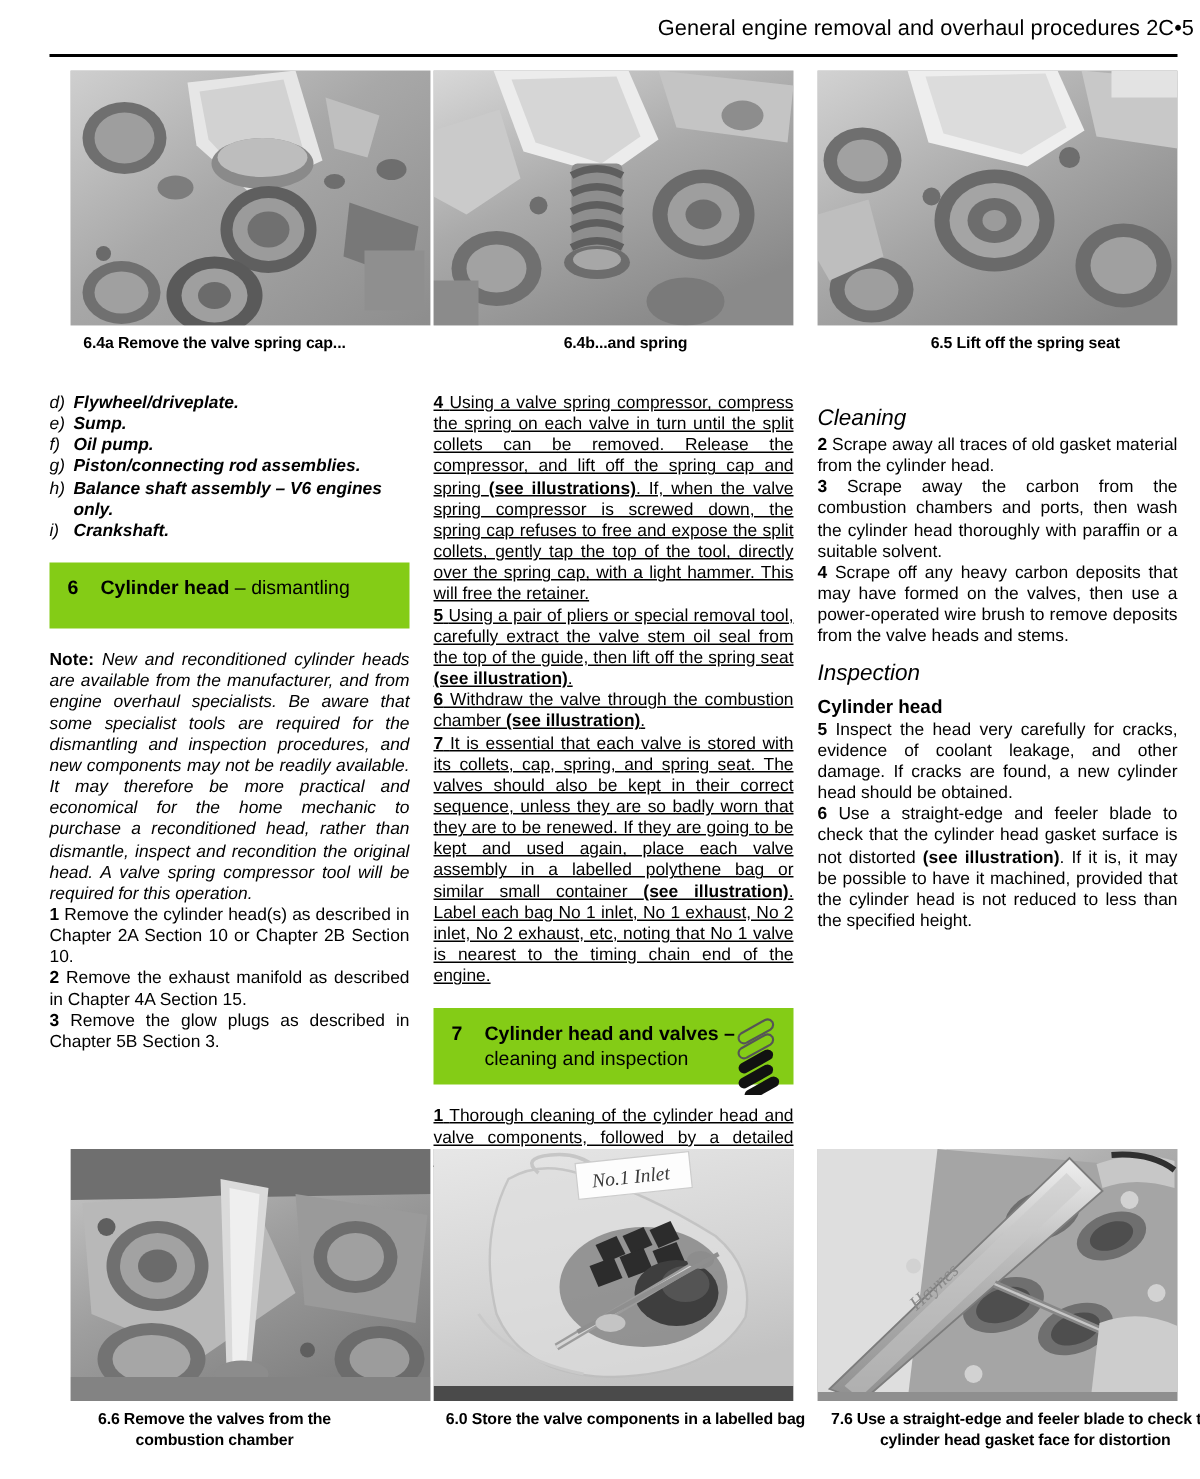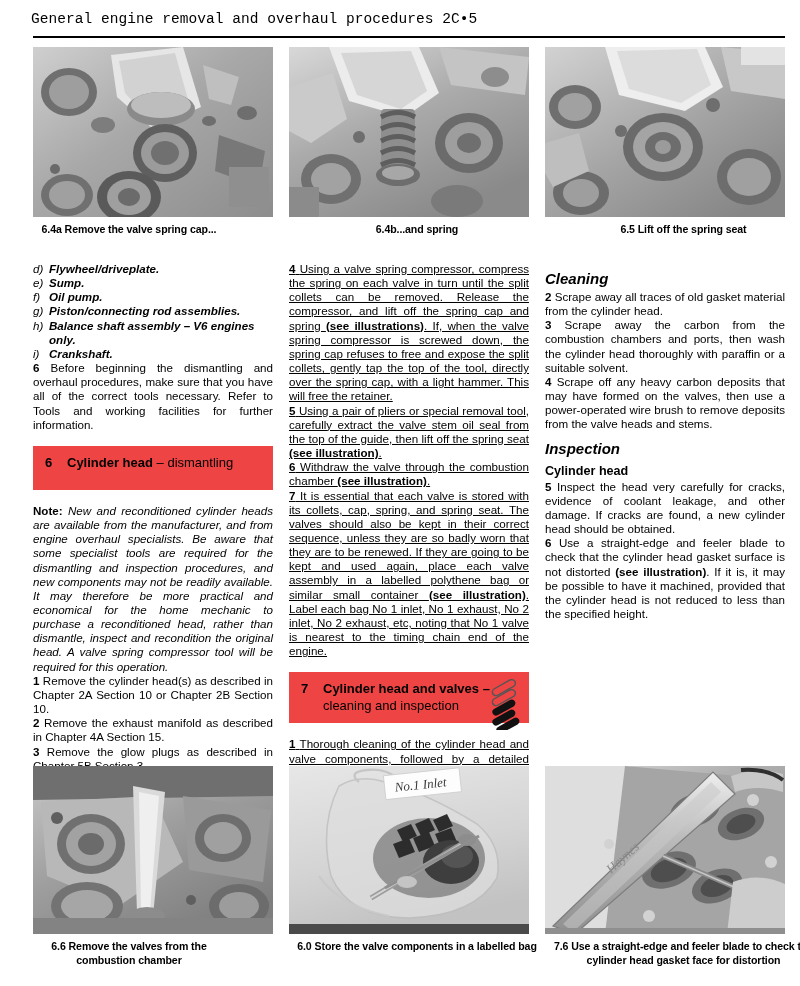--- a/index.html
+++ b/index.html
@@ -20,26 +20,25 @@
   .page {
     position: absolute;
     left: 0; top: 0;
     width: 800px;
     height: 986px;
   }
 
   
   .header {
     position: absolute;
-    left: 31px;
+    left: 44px;
     top: 8px;
     width: 752px;
     height: 28px;
-    text-align: left;
-    font-family: Liberation Mono, monospace;
+    text-align: right;
   }
   .header-title {
     font-size: 14.5px;
     font-weight: 400;
     letter-spacing: 0.05px;
     line-height: 22px;
     color: #000;
     white-space: nowrap;
   }
   .header-rule {
@@ -57,21 +56,21 @@
     left: 33px;
     width: 752px;
   }
   .photo-row.top { top: 47px; }
   .photo-row.bottom { top: 766px; }
 
   .photo-cell {
     position: absolute;
     top: 0;
   }
-  .col-a { left: 0px;   width: 192px; }
+  .col-a { left: 14px;   width: 192px; }
   .col-b { left: 256px; width: 256px; }
   .col-c { left: 512px; width: 277px; }
 
   .photo {
     width: 240px;
     height: 170px;
     overflow: hidden;
     position: relative;
     background: #b9b9b9;
     border: 0;
@@ -134,21 +133,21 @@
   .note-italic {
     font-style: italic;
   }
   .note-italic .note-label {
     font-style: normal;
     font-weight: bold;
   }
 
   
   .section-box {
-    background: #ef4444;
+    background: #84cc16;
     width: 240px;
     position: relative;
     margin: 0;
   }
   .section-box .inner {
     padding: 9px 10px 9px 12px;
     min-height: 44px;
   }
   .section-box .sec-num {
     font-size: 13px;
@@ -170,21 +169,21 @@
   .spanner-rating {
     position: absolute;
     right: 5px;
     top: 4px;
     width: 34px;
     height: 54px;
   }
 
   .subhead-italic {
     font-size: 15px;
-    font-weight: bold;
+    font-weight: normal;
     font-style: italic;
     line-height: 19px;
     margin: 7px 0 2px 0;
   }
   .subhead-bold {
     font-size: 12.6px;
     font-weight: bold;
     line-height: 16px;
     margin: 5px 0 1px 0;
   }
@@ -338,21 +337,20 @@
       </div>
       <div class="list-item">
         <span class="list-marker">h)</span>
         <span class="list-text">Balance shaft assembly – V6 engines only.</span>
       </div>
       <div class="list-item">
         <span class="list-marker">i)</span>
         <span class="list-text">Crankshaft.</span>
       </div>
 
-      <p class="para"><span class="num">6</span> <span>Before beginning the dismantling and overhaul procedures, make sure that you have all of the correct tools necessary. Refer to Tools and working facilities for further information.</span></p>
 
       <div class="sp14"></div>
 
       <div class="section-box">
         <div class="inner">
           <span class="sec-num">6</span><span class="sec-title"><b>Cylinder head</b><span class="light"> – dismantling</span></span>
         </div>
       </div>
 
       <div class="sp14"></div>

